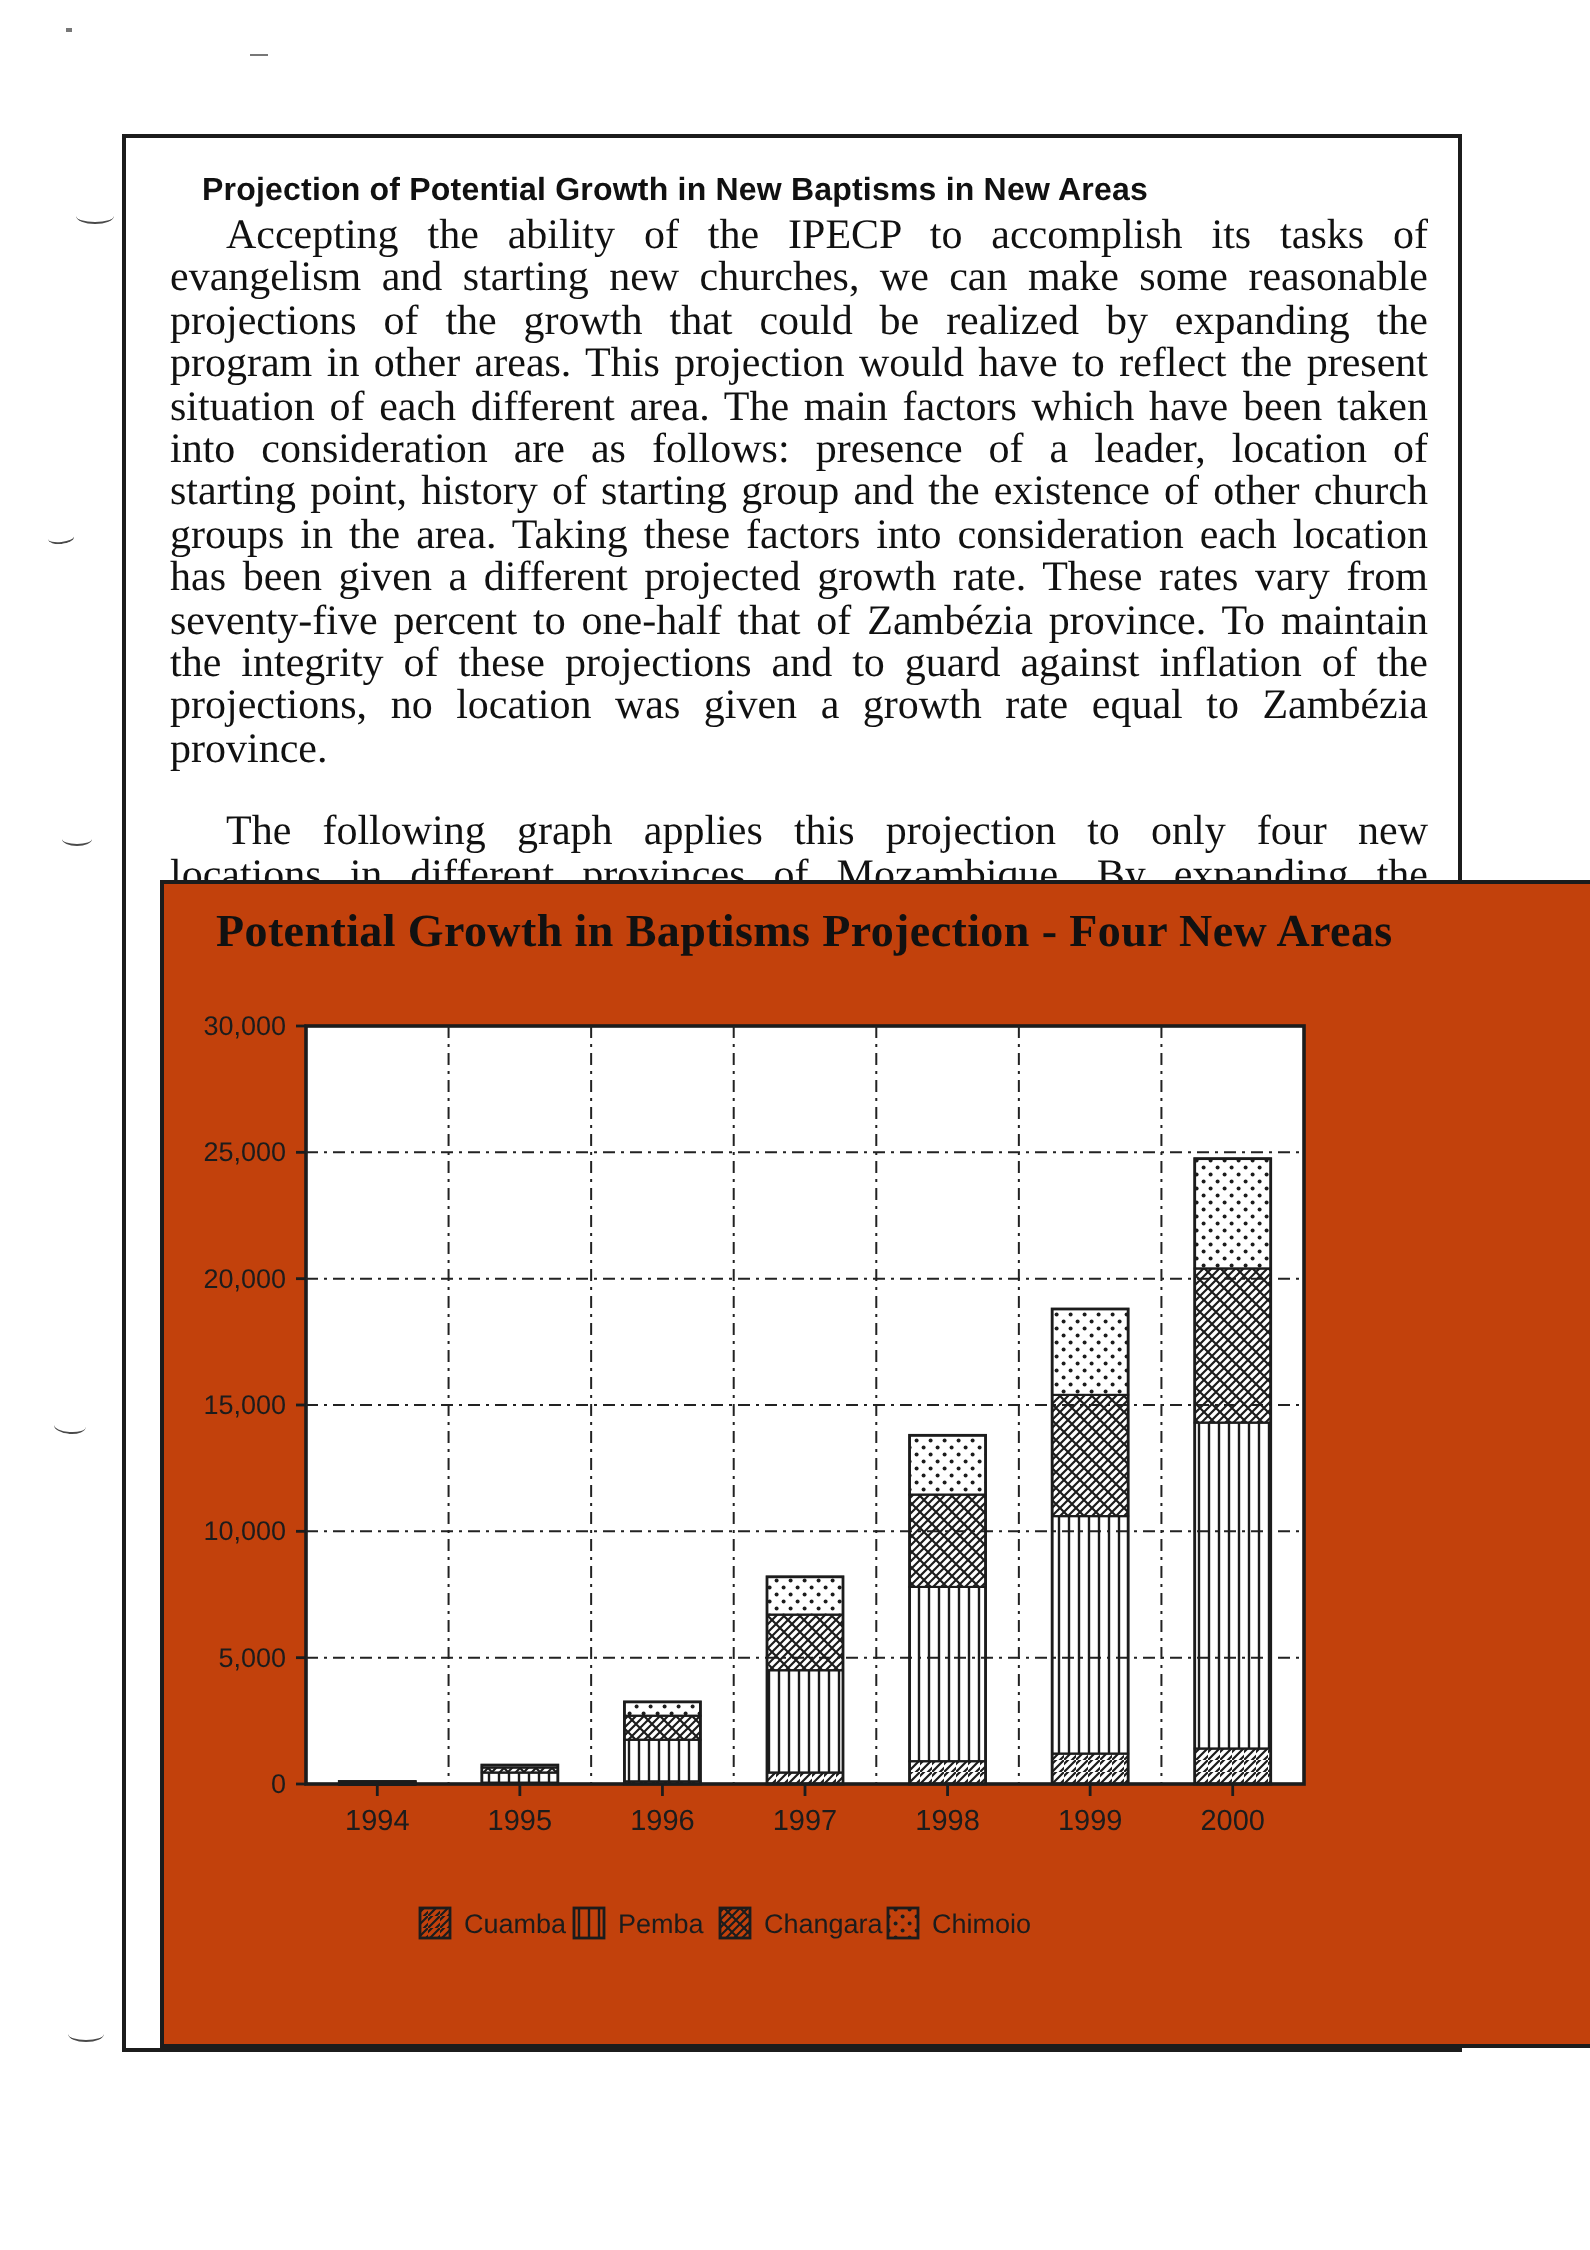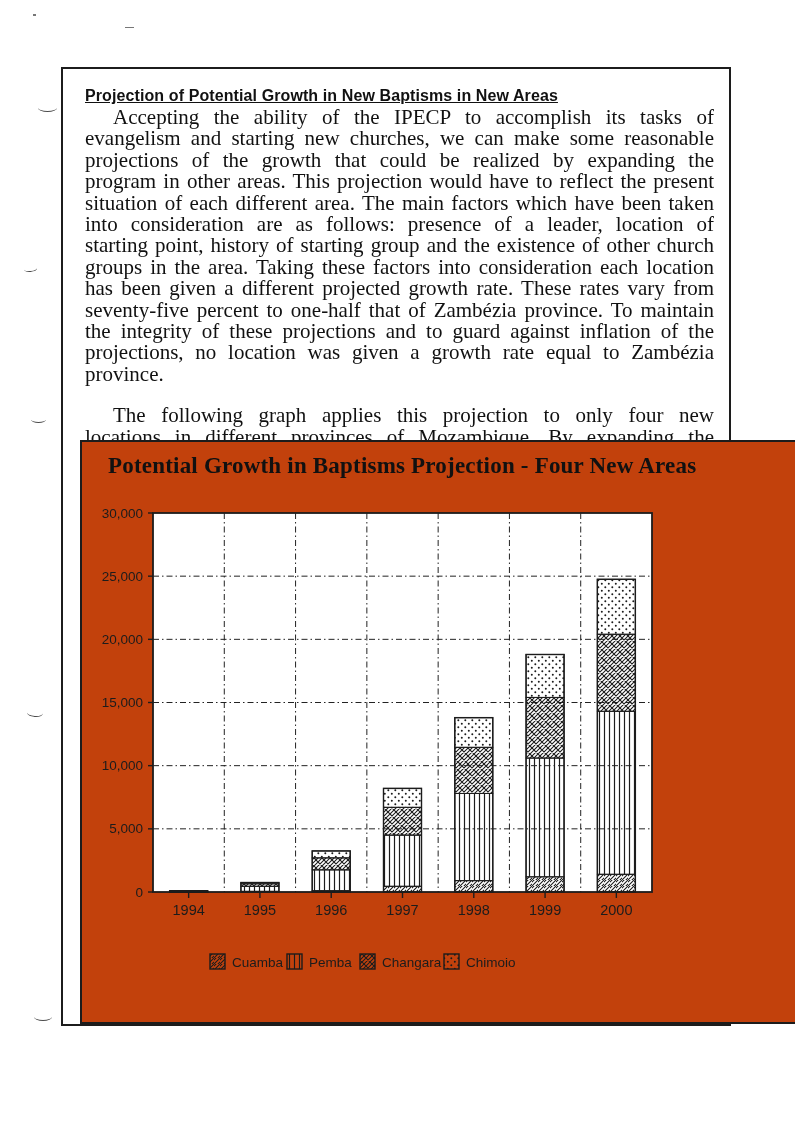--- a/index.html
+++ b/index.html
@@ -3,21 +3,21 @@
 <meta charset="utf-8">
 <style>
   html,body{margin:0;padding:0;background:#ffffff;}
   #page{position:relative;width:795px;height:1125px;background:#ffffff;overflow:hidden;
         font-family:"Liberation Serif", serif;color:#111;}
   
   #doc-box{position:absolute;left:61px;top:67px;width:670px;height:959px;
            border:2px solid #1c1c1c;background:#fff;box-sizing:border-box;}
   #text-col{position:absolute;left:22px;top:18px;width:629px;}
   .heading{font-family:"Liberation Sans", sans-serif;font-weight:bold;font-size:16px;
-           letter-spacing:.1px;margin:0 0 2px 0;text-decoration:underline;}
+           letter-spacing:.1px;margin:0 0 2px 16px;}
   .para{font-size:21px;line-height:21.4px;text-align:justify;text-indent:28px;
         word-spacing:1.5px;margin:2px 0 0 0;}
   .para + .para{margin-top:20px;}
   
   #chart-frame{position:absolute;left:17px;top:371px;width:754px;height:584px;
                border:2.5px solid #1c1c1c;box-sizing:border-box;background:#c2410c;}
   #chart-title{position:absolute;left:26px;top:11px;font-size:23px;font-weight:bold;
                font-family:"Liberation Serif", serif;letter-spacing:.2px;white-space:nowrap;}
   #chart-svg{position:absolute;left:0;top:0;}
   

